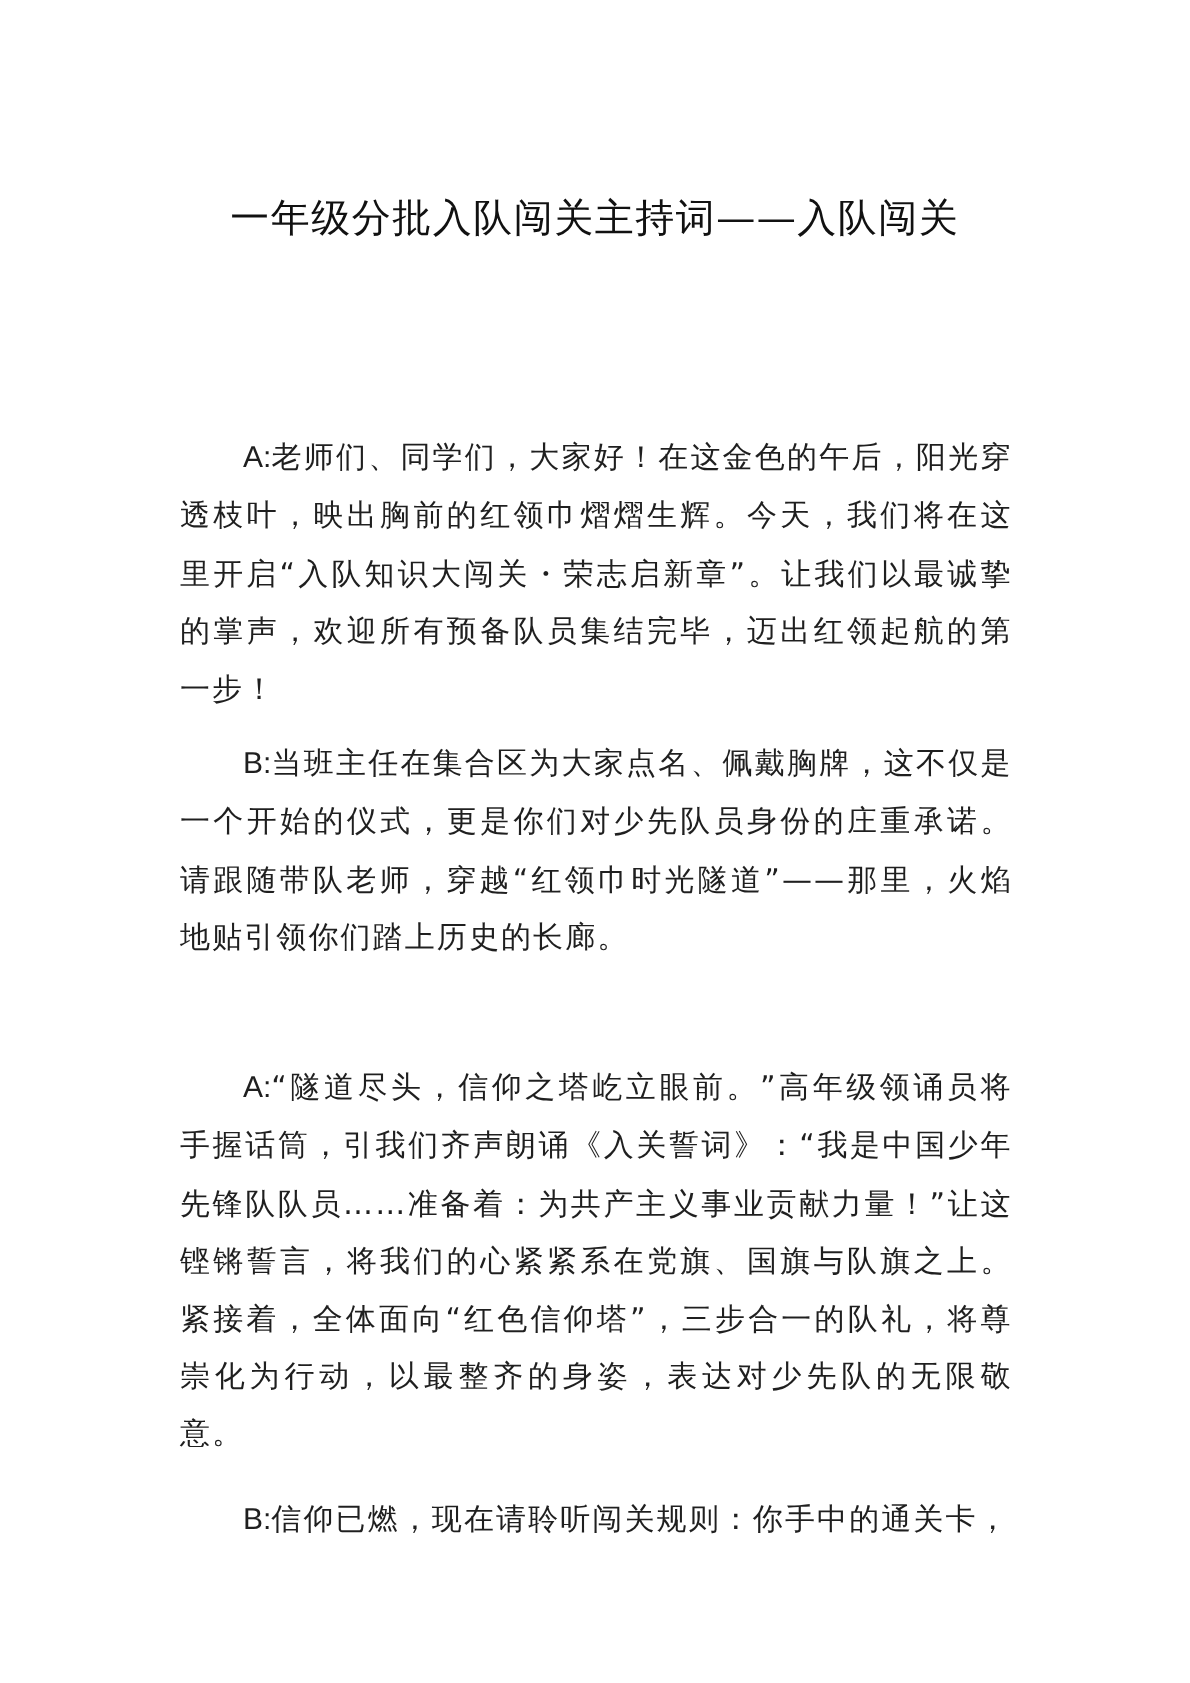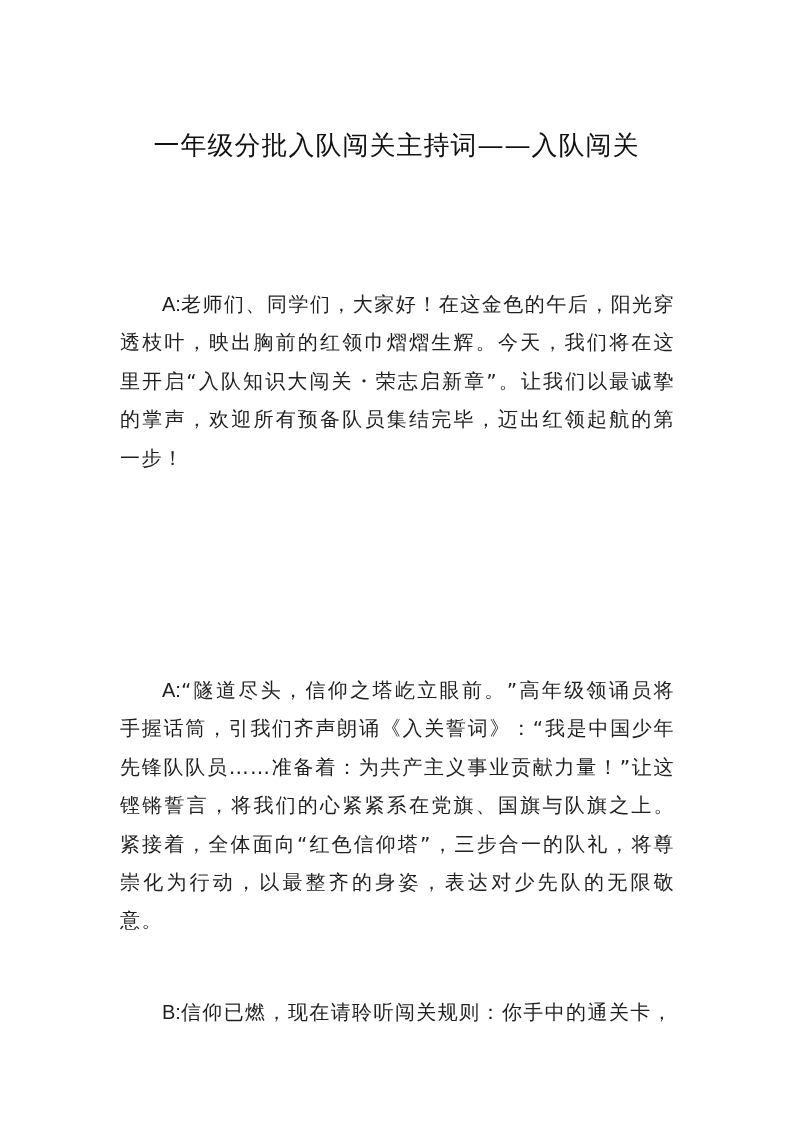--- a/index.html
+++ b/index.html
@@ -9,28 +9,29 @@
   .title { position: absolute; left: 100px; width: 593px; text-align: center;
            font-family: "DejaVu Serif", "Liberation Serif", serif; font-size: 26px; letter-spacing: 1px; color: #111; margin: 0; font-weight: normal; }
   .title.l1 { top: 128px; }
   .title.l2 { top: 172px; }
   .para { position: absolute; left: 120px; width: 555px; margin: 0;
           font-size: 20px; line-height: 38.4px; text-indent: 42px;
           text-align: justify; text-align-last: left; letter-spacing: 1.4px; color: #1f1f1f; }
   .speaker { font-family: "Liberation Sans", sans-serif; letter-spacing: 0; }
   #p1 { top: 285px; }
   #p2 { top: 489px; }
-  #p3 { top: 671px; }
+  #p3 { top: 705px; }
   #p4 { top: 993px; }
 </style>
 </head>
 <body>
 
 <div class="page">
   <h1 class="title l1">一年级分批入队闯关主持词——入队闯关</h1>
 
   <p class="para" id="p1"><span class="speaker">A:</span><span>老师们、同学们，大家好！在这金色的午后，阳光穿透枝叶，映出胸前的红领巾熠熠生辉。今天，我们将在这里开启“入队知识大闯关・荣志启新章”。让我们以最诚挚的掌声，欢迎所有预备队员集结完毕，迈出红领起航的第一步！</span></p>
 
+  <p class="para" id="p2"><span class="speaker">B:</span><span>当班主任在集合区为大家点名、佩戴胸牌，这不仅是一个开始的仪式，更是你们对少先队员身份的庄重承诺。请跟随带队老师，穿越“红领巾时光隧道”——那里，火焰地贴引领你们踏上历史的长廊。</span></p>
 
   <p class="para" id="p3"><span class="speaker">A:</span><span>“隧道尽头，信仰之塔屹立眼前。”高年级领诵员将手握话筒，引我们齐声朗诵《入关誓词》：“我是中国少年先锋队队员……准备着：为共产主义事业贡献力量！”让这铿锵誓言，将我们的心紧紧系在党旗、国旗与队旗之上。紧接着，全体面向“红色信仰塔”，三步合一的队礼，将尊崇化为行动，以最整齐的身姿，表达对少先队的无限敬意。</span></p>
 
   <p class="para" id="p4"><span class="speaker">B:</span><span>信仰已燃，现在请聆听闯关规则：你手中的通关卡，</span></p>
 </div>
 
 </body></html>

